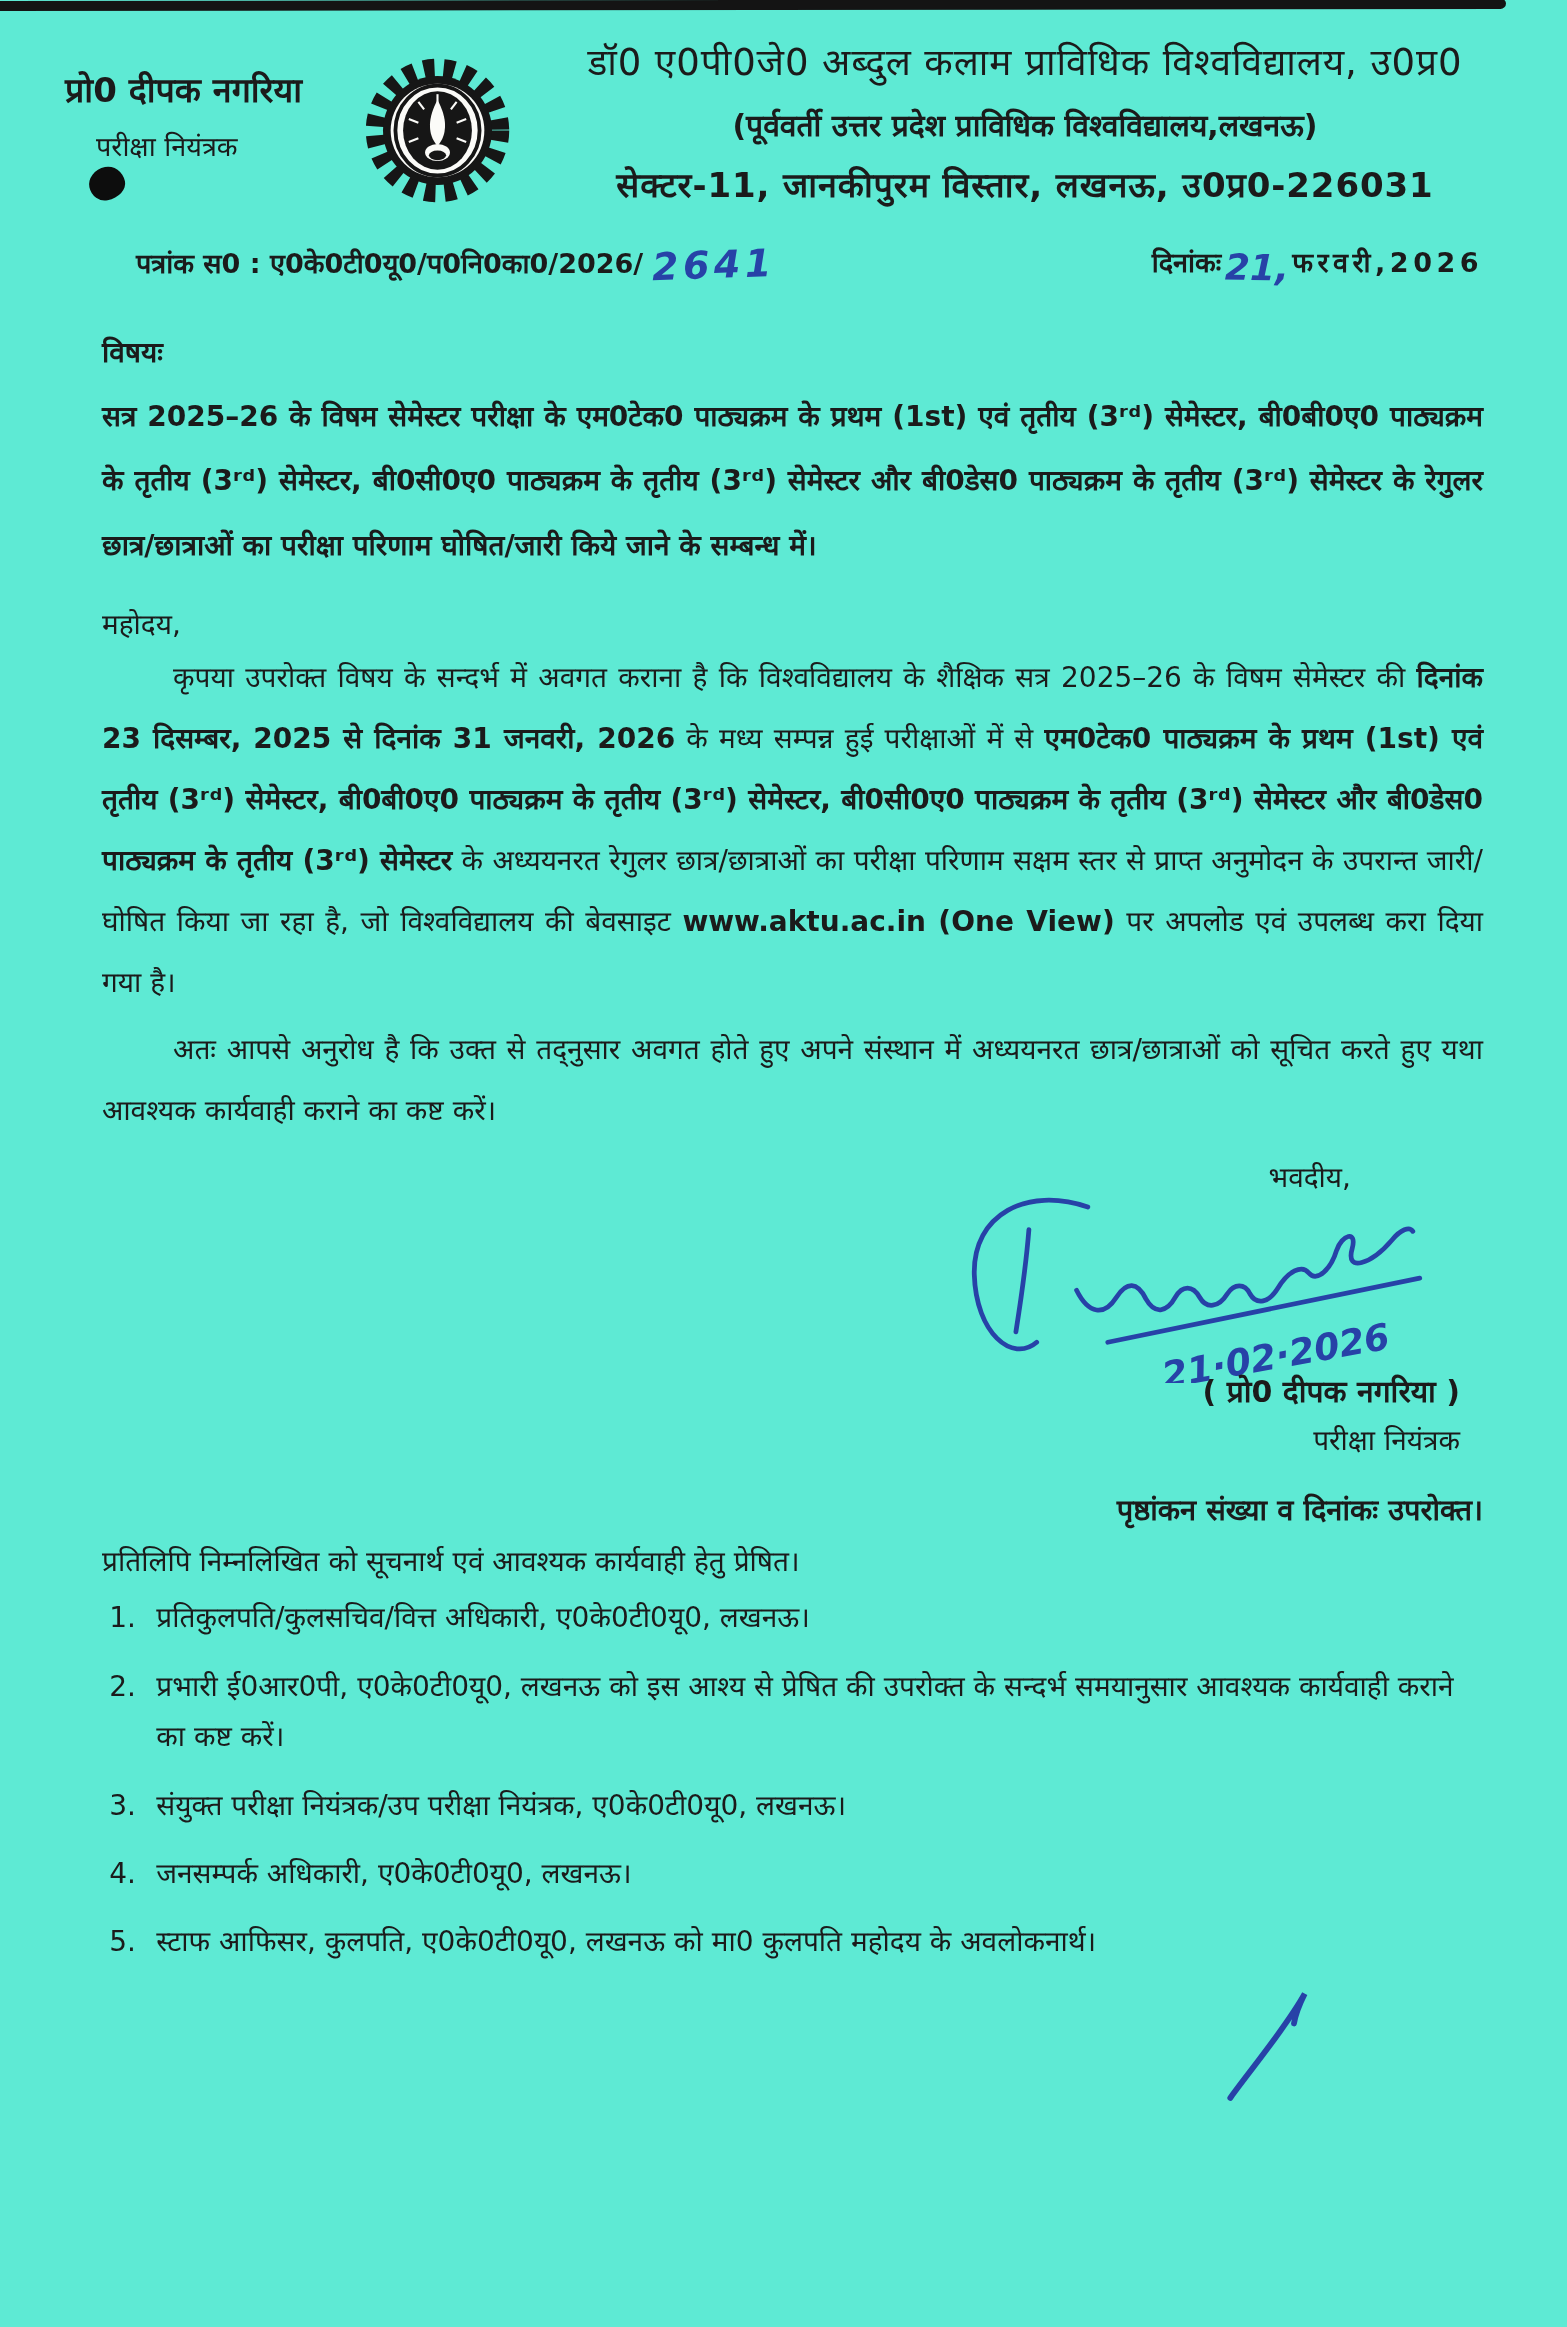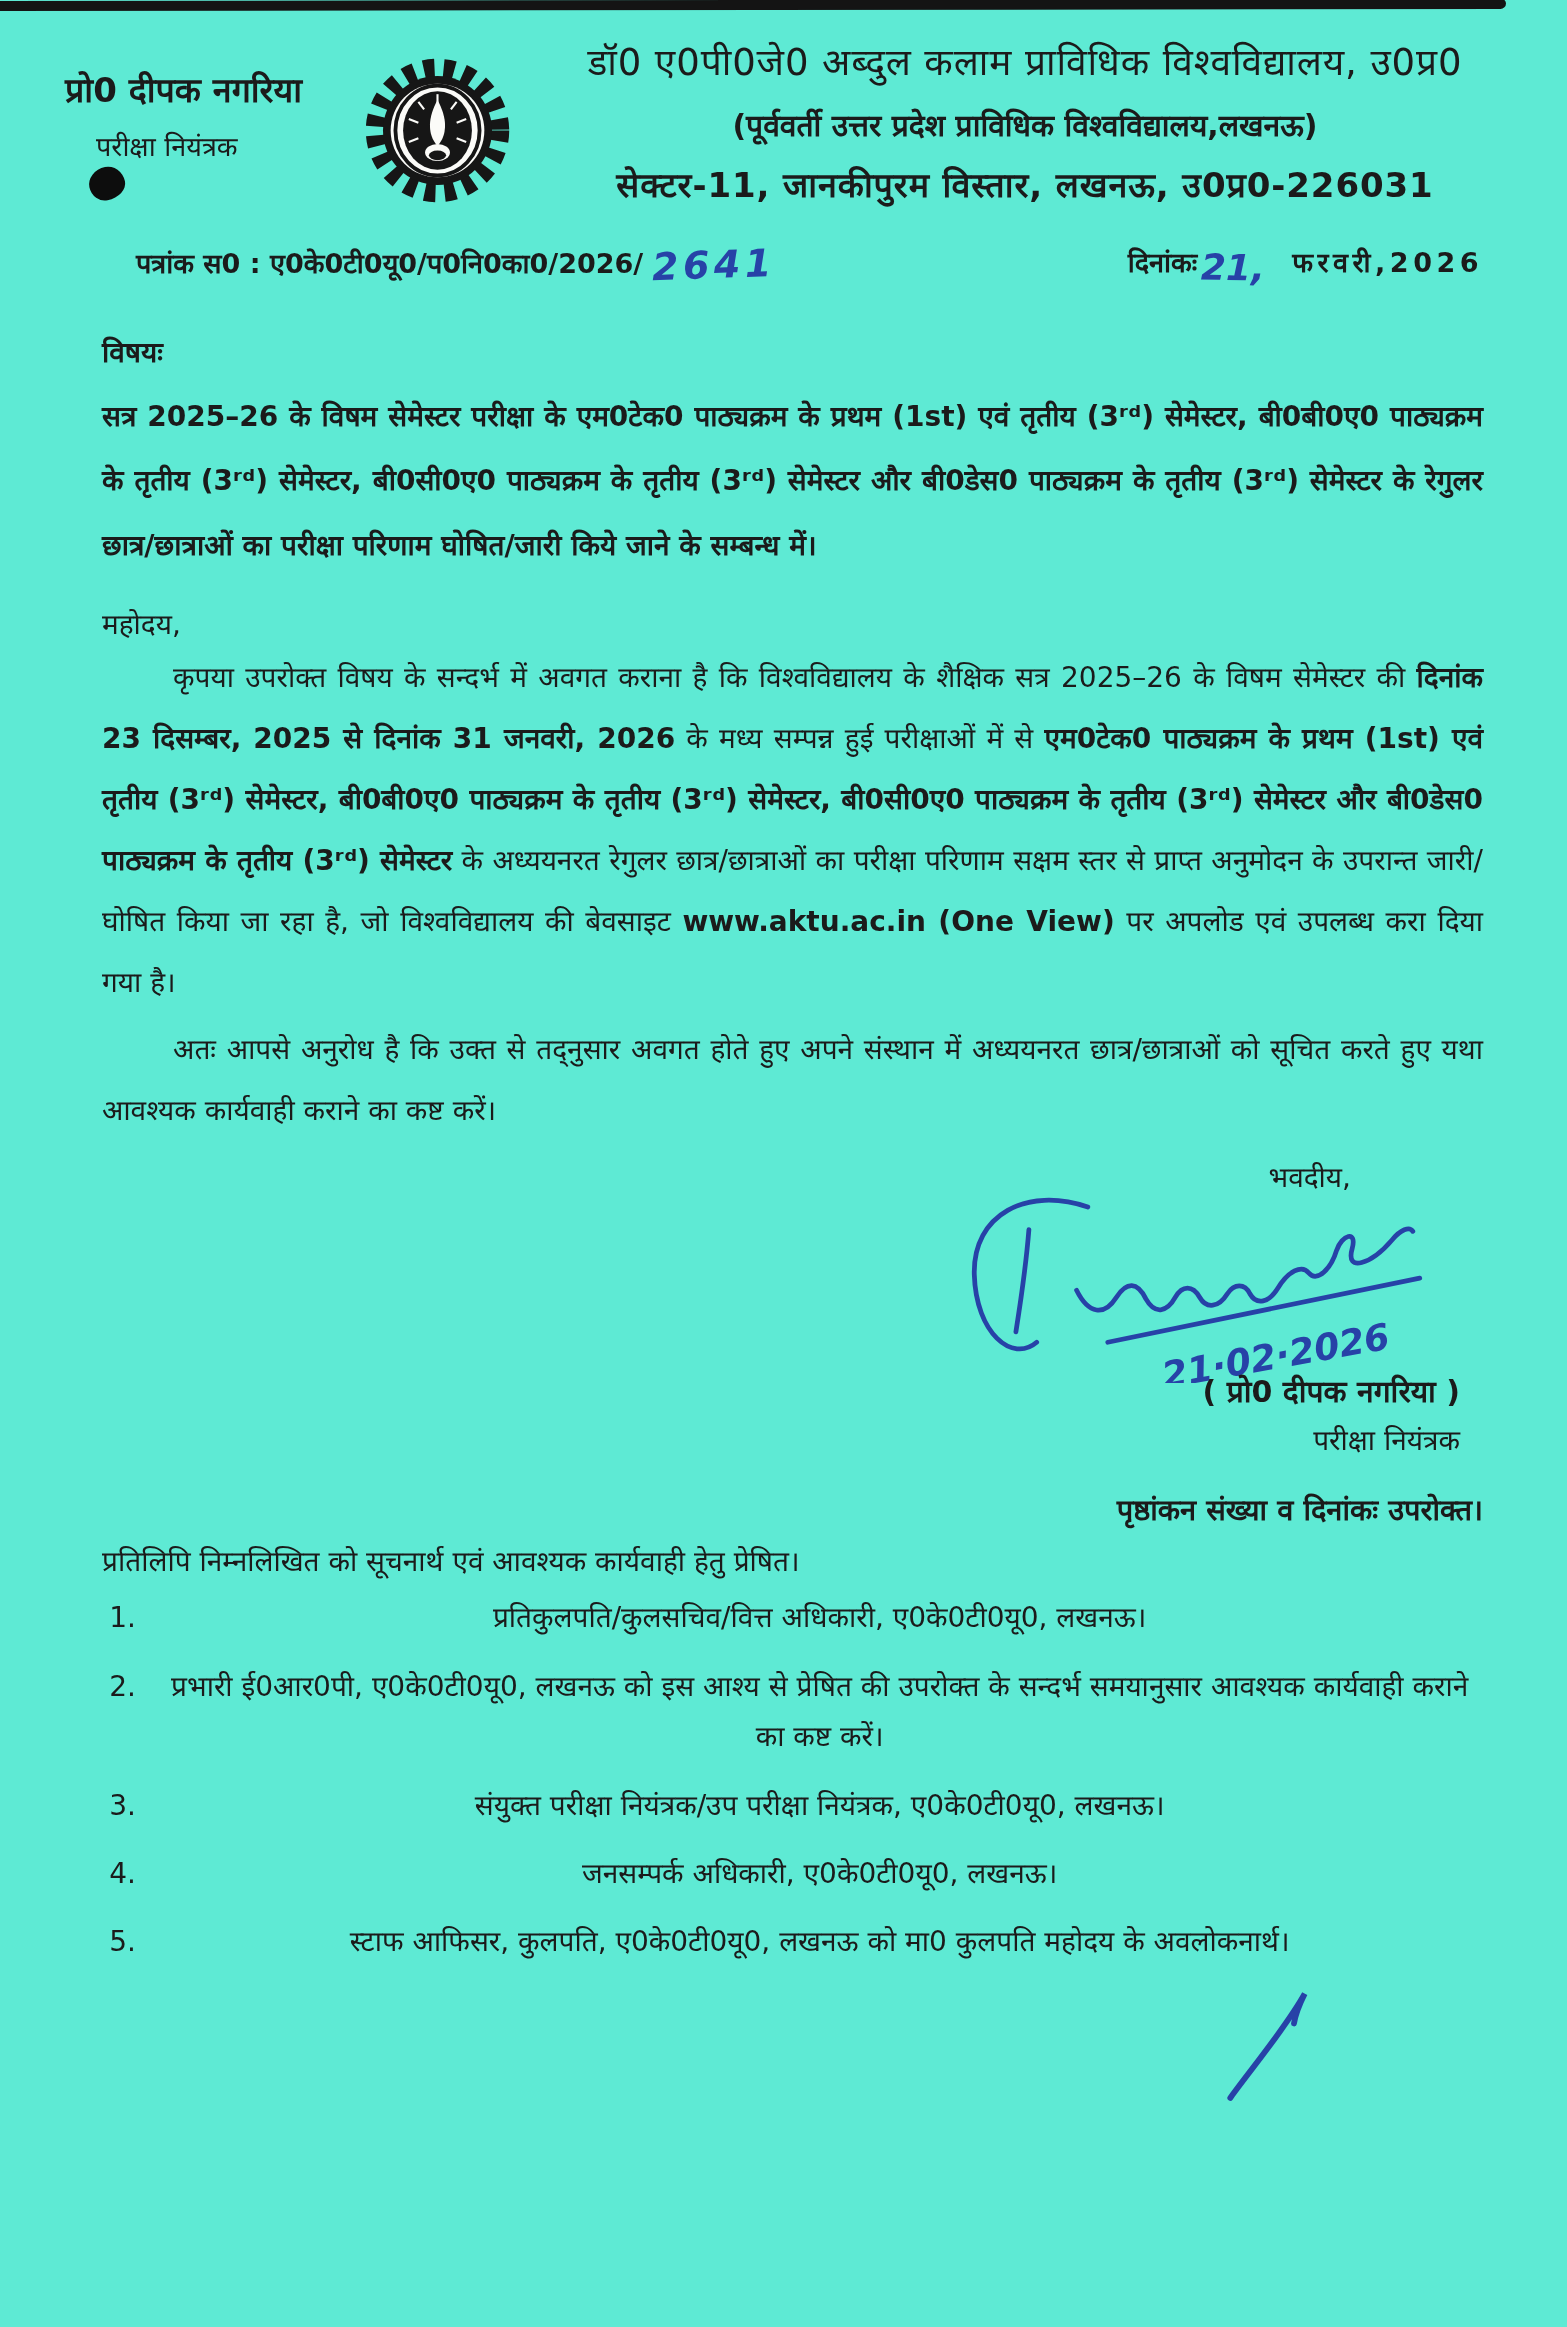--- a/index.html
+++ b/index.html
@@ -21,21 +21,21 @@
   .univ{flex:1; text-align:center; padding-top:3.6px;}
   .univ-name{font-size:37px; font-weight:normal; letter-spacing:0.9px;}
   .univ-former{font-size:30px; font-weight:bold; margin-top:18px;}
   .univ-addr{font-size:34px; font-weight:bold; margin-top:16px; letter-spacing:0.9px;}
   
   .refrow{display:flex; justify-content:space-between; align-items:flex-start;
     padding:23.6px 84px 0 136px; font-size:27px; font-weight:bold;}
   .hand{color:#2742a7; font-family:"DejaVu Sans", sans-serif; font-style:italic; font-weight:bold;}
   .ref-no-hand{font-size:38px; letter-spacing:4.5px; display:inline-block; transform:rotate(-2deg); vertical-align:-5.5px; margin-left:9px;}
   .ref-date-hand{font-size:36px; display:inline-block; transform:rotate(1deg); vertical-align:-7.3px; margin:0 3.6px;}
-  .digits-sp{letter-spacing:4.5px;margin-left:24px;}
+  .digits-sp{letter-spacing:4.5px;}
   
   .addressee{margin:87px 0 0 102px; font-size:28px; line-height:1.55;}
   .addr-inner{margin:25.5px 0 0 69px;}
   .addr-inner .b1{font-weight:bold; font-size:29px;}
   .addr-inner div{margin-bottom:27px;}
   
   .subject{display:flex; margin:33px 84px 0 102px; font-weight:bold; font-size:28px; line-height:2.3;flex-direction:column;}
   .subject-label{flex:none; width:87px;}
   .subject-text{flex:1; text-align:justify;}
   
@@ -49,21 +49,21 @@
   .sig-svg{display:block; margin:-7.3px auto 0 auto;}
   .sig-name{font-size:30px; font-weight:bold; margin-top:-12.7px;}
   .sig-title{font-size:28px; margin-top:9px;}
   
   .endorsement{margin:31px 84px 0 102px; font-size:28px;}
   .endo-head{font-weight:bold; font-size:29px;text-align:right;}
   .endo-intro{margin-top:12.7px;}
   .endo-list{margin-top:14.5px;}
   .endo-item{display:flex; margin:0 0 18px 7.3px; line-height:1.8;}
   .endo-no{flex:none; width:47px;}
-  .endo-txt{flex:1;text-align:center;}
+  .endo-txt{flex:1;}
   
   .final{width:564px; margin:3.6px 136px 0 auto; text-align:center;}
   .tick-svg{display:block; margin:0 118px 0 auto;}
 </style>
 </head>
 <body>
 
 <div class="page">
   <div class="topbar"></div>
 

